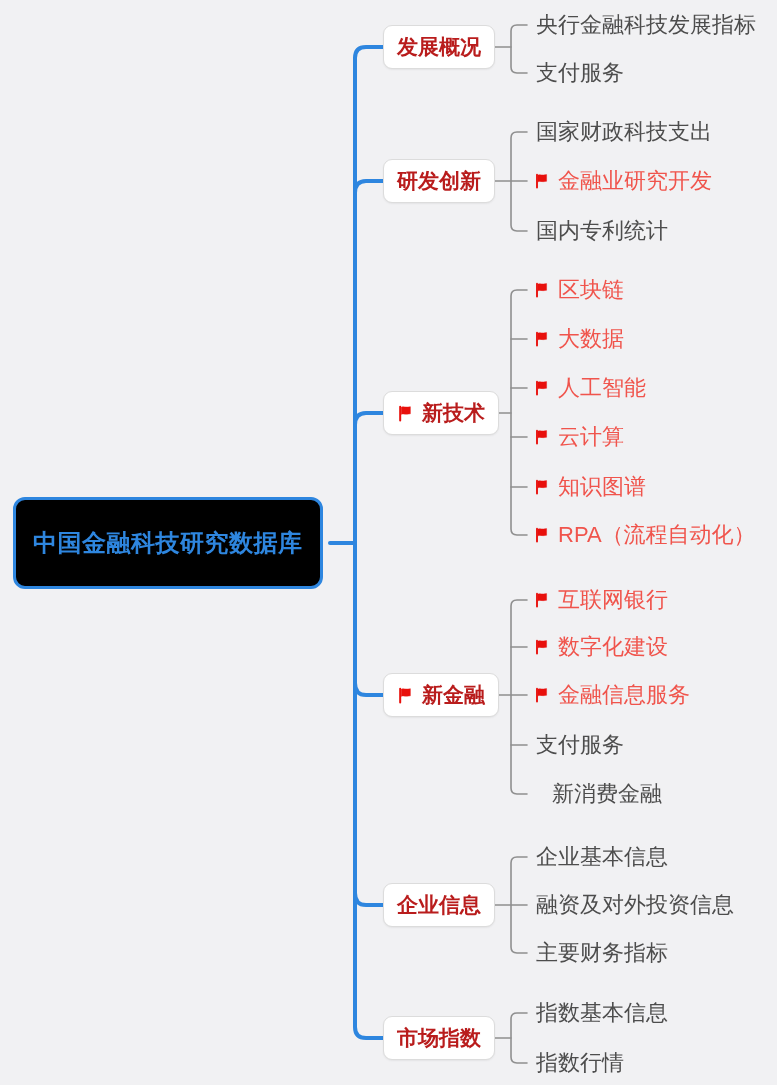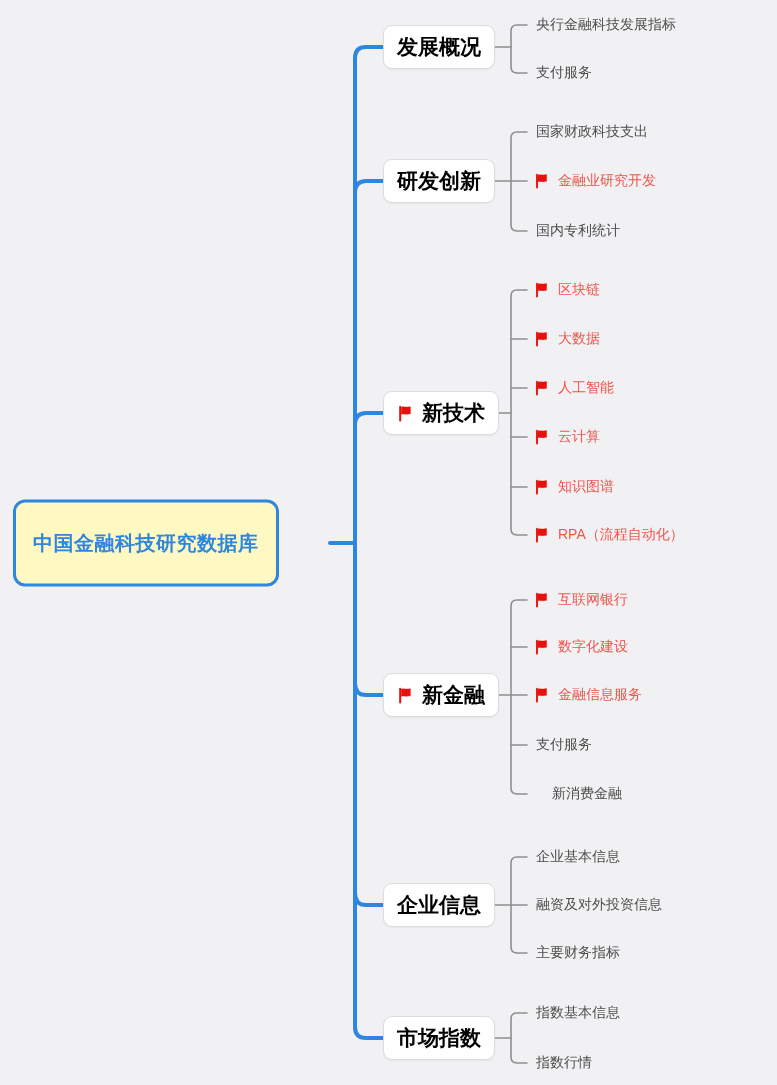--- a/index.html
+++ b/index.html
@@ -9,52 +9,52 @@
     font-family:"Liberation Sans","DejaVu Sans",sans-serif;
     overflow:hidden;
   }
   #mindmap{position:relative;width:777px;height:1085px;}
   #wires{position:absolute;left:0;top:0;}
 
   .root-node{
     position:absolute;
     left:13px;top:543px;
     transform:translateY(-50%);
-    background:#fef9c3;
+    background:#000000;
     border:3.5px solid #2e86df;
     border-radius:12px;
     padding:27px 17px;
     font-family:"Liberation Serif","DejaVu Serif",serif;
     font-weight:bold;
-    font-size:20px;
+    font-size:24px;
     color:#2e86df;
     white-space:nowrap;
     letter-spacing:0.5px;
   }
   .branch-node{
     position:absolute;
     left:383px;
     transform:translateY(-50%);
     background:#ffffff;
     border:1px solid #dcdcdc;
     border-radius:9px;
     box-shadow:0 1px 2px rgba(0,0,0,0.06);
     padding:7px 13px;
     font-size:21px;
     font-weight:600;
-    color:#000000;
+    color:#b91c1c;
     white-space:nowrap;
     display:flex;
     align-items:center;
     gap:8px;
   }
   .leaf-node{
     position:absolute;
     transform:translateY(-50%);
-    font-size:14px;
+    font-size:22px;
     color:#4d4d4d;
     white-space:nowrap;
     display:flex;
     align-items:center;
     gap:8px;
   }
   .leaf-node.red{color:#f0544c;justify-content:space-between;}
   .flag{display:inline-block;flex:0 0 auto;}
 </style>
 </head>

